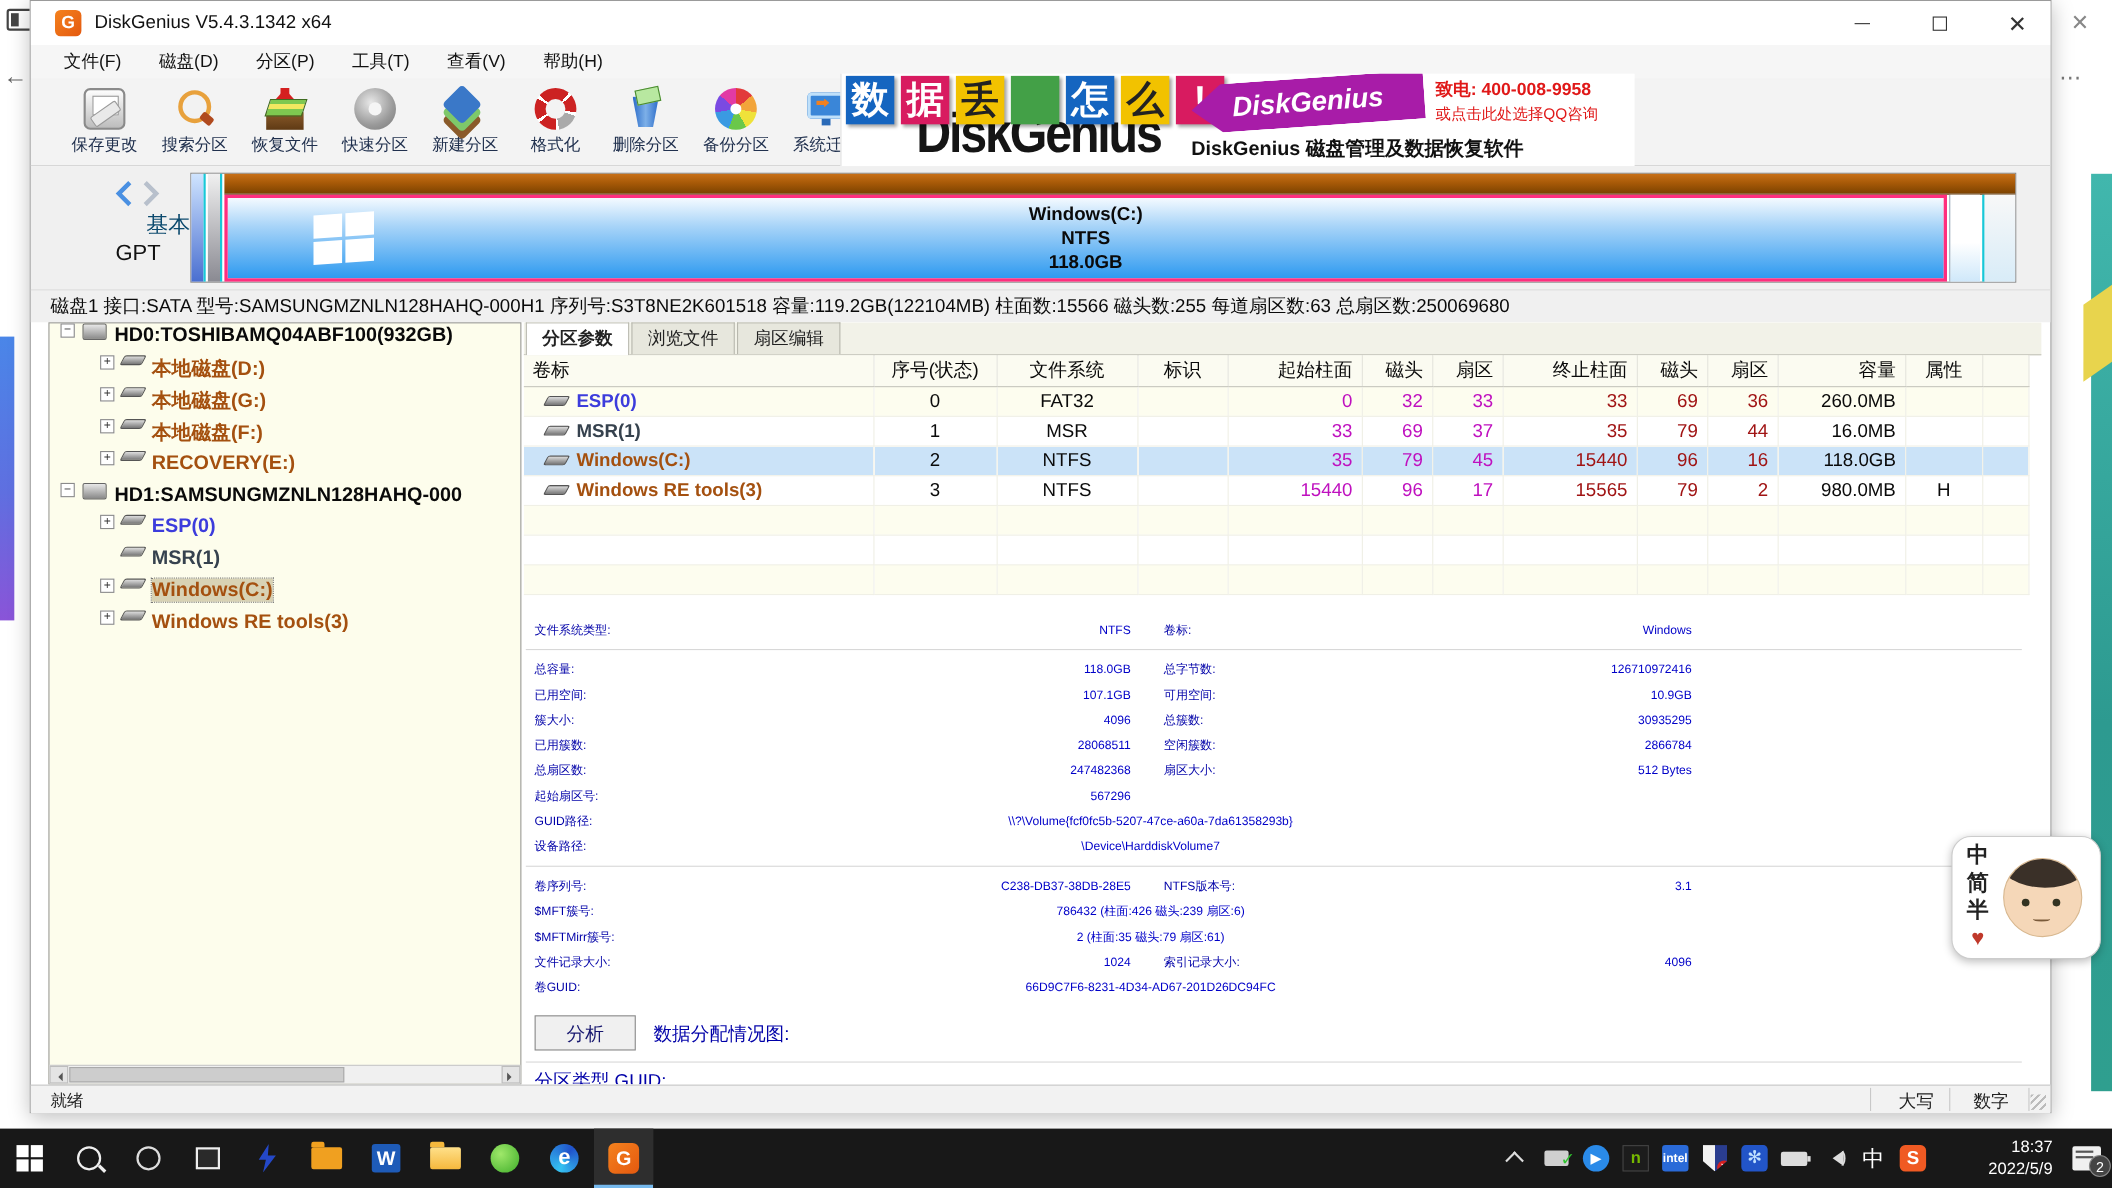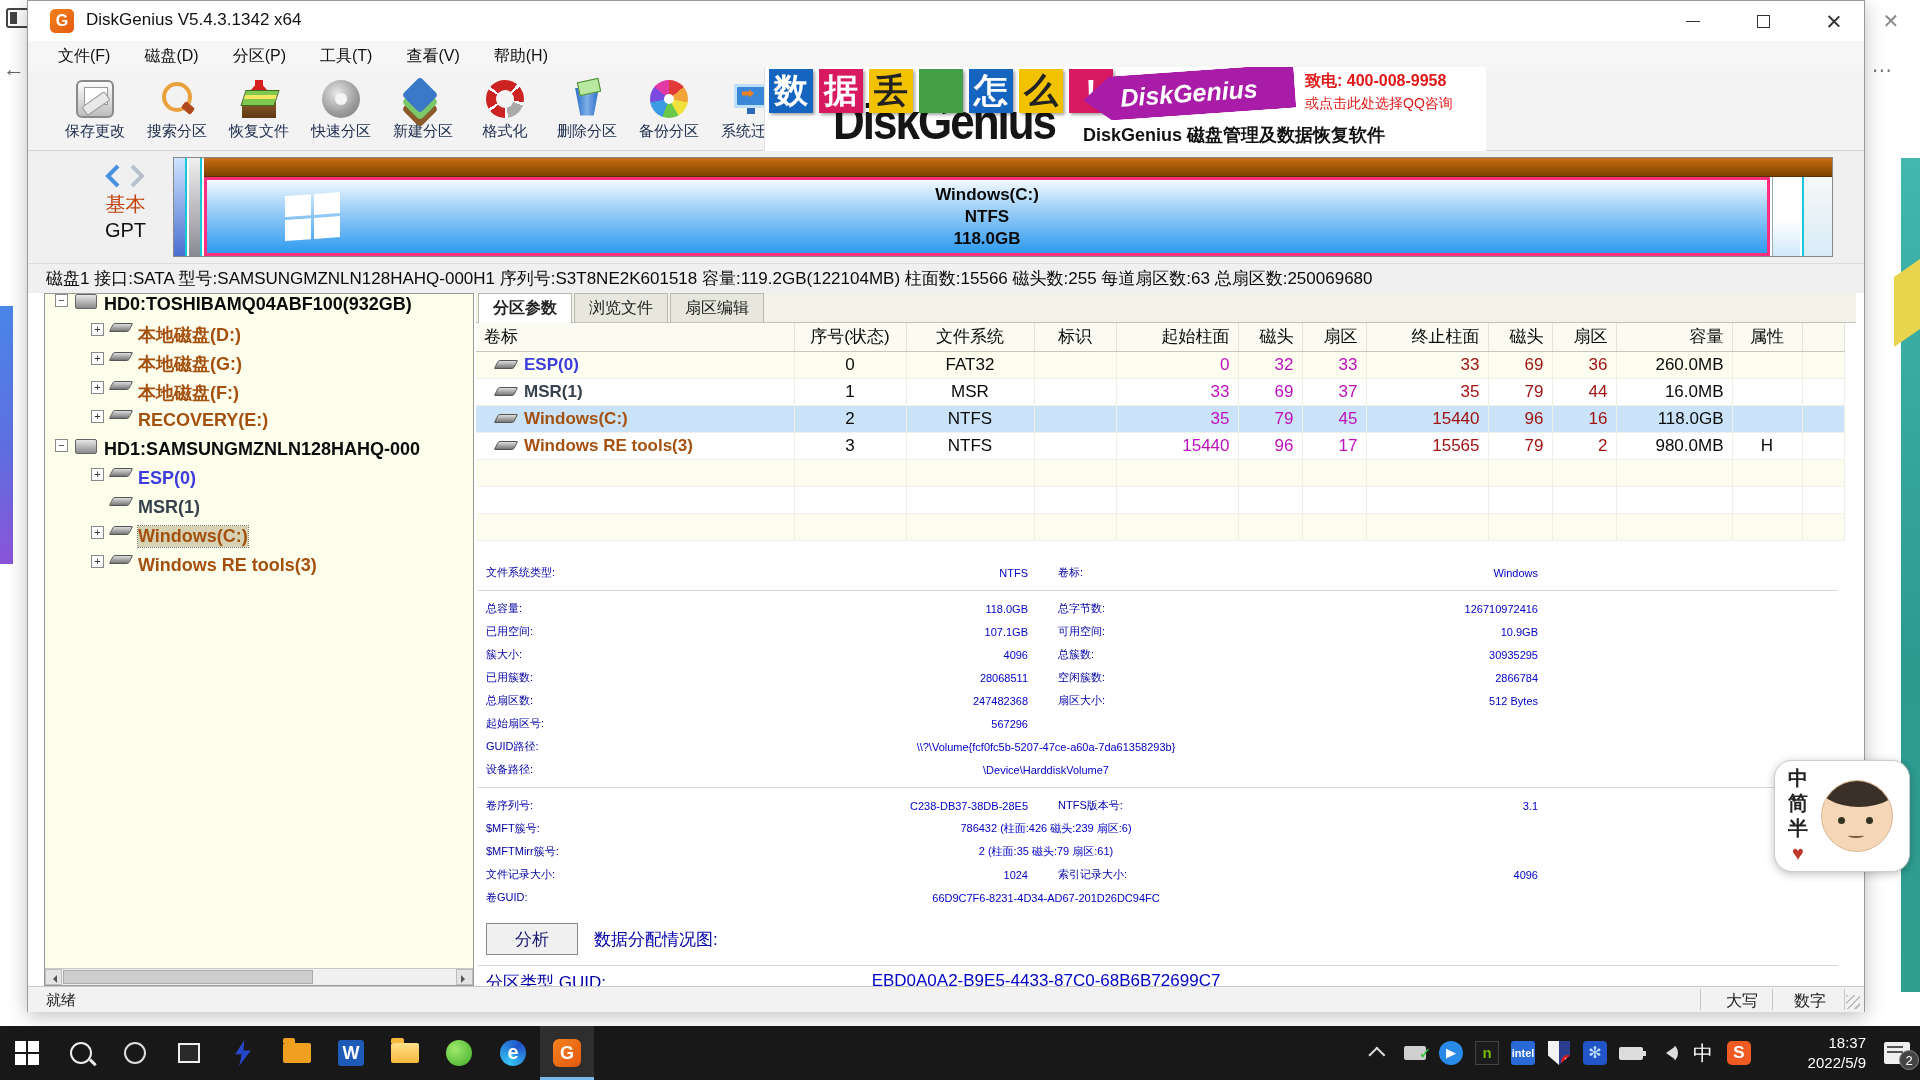--- a/index.html
+++ b/index.html
@@ -80,21 +80,21 @@
   .tile { width:44px; height:44px; display:flex; align-items:center; justify-content:center; font-size:34px; font-weight:bold; color:#fff; box-shadow:2px 2px 3px rgba(0,0,0,.35); }
   #ribbon { left:318px; top:4px; width:212px; height:44px; background:#a81ca8; clip-path:polygon(13% 0,100% 0,100% 100%,13% 100%,0 50%); display:flex; align-items:center; justify-content:center; color:#fff; font-style:italic; font-weight:bold; font-size:25px; transform:rotate(-4deg); }
   #banner-phone { left:540px; top:4px; width:178px; font-size:16px; font-weight:bold; color:#e01818; }
   #banner-qq { left:540px; top:28px; width:178px; font-size:14px; color:#e01818; }
   #banner-caption { left:318px; top:56px; font-size:18px; font-weight:bold; color:#111; }
 
   
   #partpanel { left:0; top:150px; width:100%; height:112px; background:#f0f0f0; }
   #nav-arrows { left:62px; top:10px; width:70px; height:30px; display:flex; gap:10px; align-items:center; justify-content:center; }
   #nav-arrows svg { display:block; }
-  #disk-type1 { left:50px; top:40px; width:95px; text-align:center; font-size:20px; color:#c2410c; }
+  #disk-type1 { left:50px; top:40px; width:95px; text-align:right; font-size:20px; color:#0c4a6e; }
   #disk-type2 { left:50px; top:68px; width:95px; text-align:center; font-size:20px; color:#111; }
   #diskbar { left:145px; top:6px; width:1660px; height:100px; background:#fff; border:1px solid #888; }
   .sliver { top:0; height:98px; }
   #sliver-esp { left:0; width:13px; background:linear-gradient(180deg,#cfe4ff,#4a6fd0); border-right:2px solid #18c8d8; }
   #sliver-msr { left:15px; width:13px; background:linear-gradient(180deg,#f0f0f0,#8a8a92); border-right:2px solid #18c8d8; }
   #band-brown { left:30px; top:0; width:1628px; height:19px; background:linear-gradient(180deg,#c87018 0%,#a85a08 45%,#7c4200 100%); border-bottom:1px solid #5a3000; }
   #part-main { left:30px; top:19px; width:1566px; height:79px; background:linear-gradient(180deg,#f4faff 0%,#a8d4f8 35%,#2e9af0 100%); border:3px solid #ff2e7e; }
   #win-logo { left:78px; top:14px; width:56px; height:46px; display:grid; grid-template-columns:26px 26px; grid-template-rows:21px 21px; gap:3px; transform:skewY(-4deg); }
   #win-logo b { background:#fff; }
   #part-label { left:0; top:4px; width:100%; text-align:center; font-size:17px; font-weight:bold; color:#0a0a0a; line-height:22px; }
@@ -146,21 +146,21 @@
   .dl1 { width:190px; color:#0000a8; flex:none; }
   .dv1 { width:352px; text-align:right; color:#0000c8; flex:none; }
   .dl2 { width:200px; margin-left:30px; color:#0000a8; flex:none; }
   .dv2 { width:280px; text-align:right; color:#0000c8; flex:none; }
   .dwide { width:740px; text-align:center; color:#0000c8; flex:none; }
   .ddiv { height:1px; background:#d8d8d8; margin:6px 2px 6px 2px; width:1360px; }
   #analyze-row { left:10px; top:630px; display:flex; align-items:center; gap:16px; }
   #analyze-btn { width:92px; height:32px; background:#f0f0f0; border:1px solid #8a8a8a; font-size:17px; color:#16166e; display:flex; align-items:center; justify-content:center; }
   #alloc-label { font-size:17px; color:#0000a8; }
   #cutoff-div { left:2px; top:672px; width:1360px; height:1px; background:#d8d8d8; }
-  #cutoff-row { left:10px; top:678px; width:1360px; height:15px; overflow:hidden; display:flex; font-size:17px; }
+  #cutoff-row { left:10px; top:678px; width:1360px; height:15px; overflow:hidden; display:flex; font-size:17px;gap:23px; }
   #cutoff-row .dl1 { color:#0000a8; } #cutoff-row .dwide { color:#0000c8; }
 
   
   #statusbar { left:0; top:985px; width:100%; height:26px; background:#f2f2f2; border-top:1px solid #c8c8c8; font-size:15px; color:#222; }
   #status-left { left:18px; top:4px; }
   .st-sep { top:2px; width:1px; height:21px; background:#c8c8c8; }
   #st-caps { left:1688px; top:4px; width:52px; text-align:center; font-size:16px; }
   #st-num { left:1756px; top:4px; width:52px; text-align:center; font-size:16px; }
   #st-grip { right:4px; bottom:3px; width:14px; height:14px; background:repeating-linear-gradient(135deg,#bbb 0 2px,transparent 2px 5px); }
 
@@ -657,21 +657,20 @@
         </div>
       </div>
 
       <div class="abs" id="analyze-row">
         <div id="analyze-btn">分析</div>
         <div id="alloc-label">数据分配情况图:</div>
       </div>
       <div class="abs" id="cutoff-div"></div>
       <div class="abs" id="cutoff-row">
         <span class="dl1">分区类型 GUID:</span>
-        <span class="dwide">EBD0A0A2-B9E5-4433-87C0-68B6B72699C7</span>
       </div>
     </div>
   </div>
 
   <div class="abs" id="statusbar">
     <span class="abs" id="status-left">就绪</span>
     <span class="abs st-sep" style="left:1672px"></span>
     <span class="abs" id="st-caps">大写</span>
     <span class="abs st-sep" style="left:1744px"></span>
     <span class="abs" id="st-num">数字</span>

